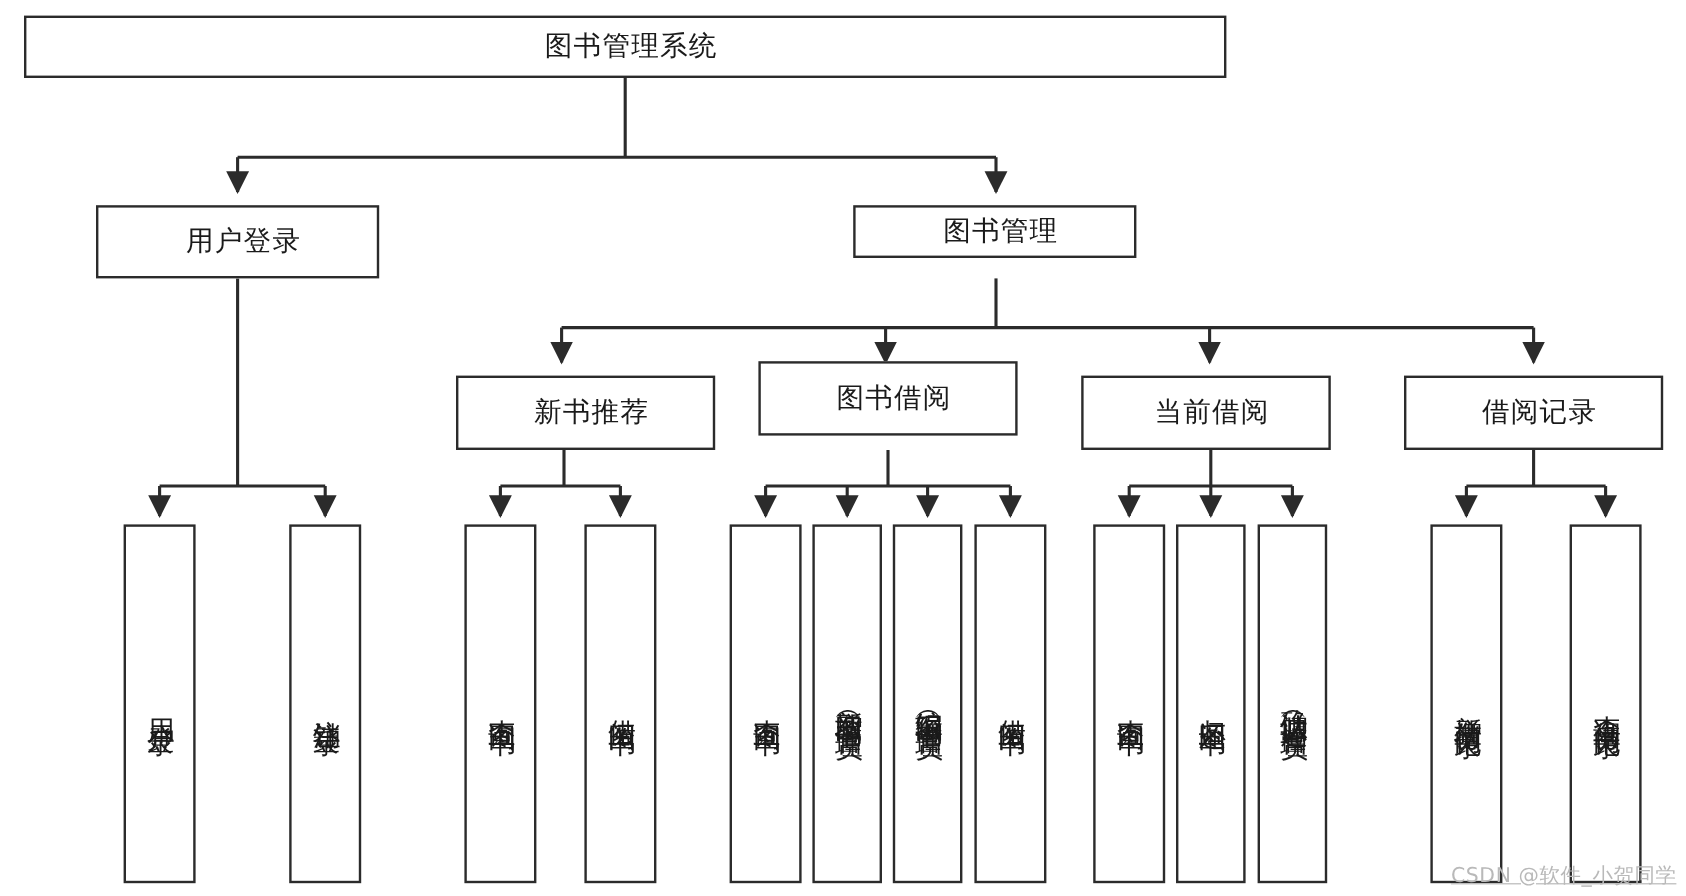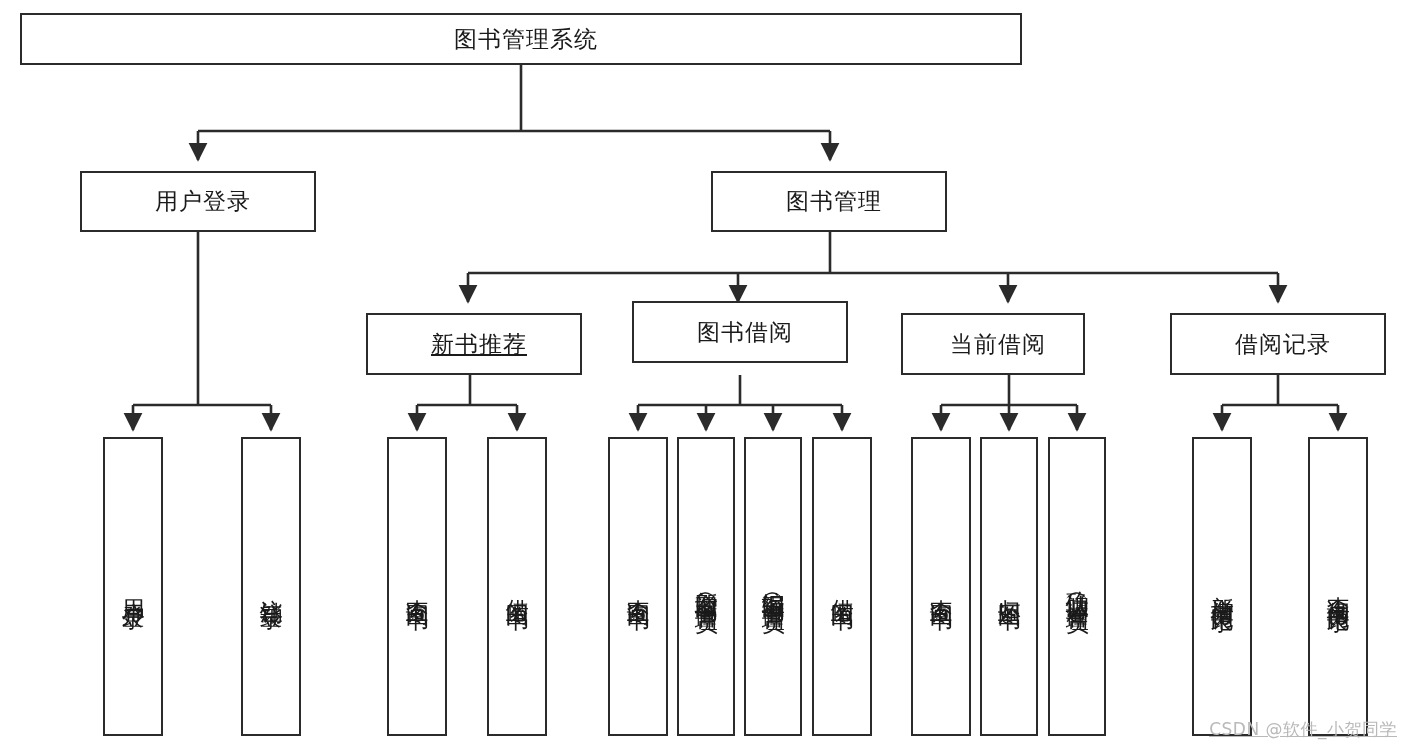--- a/index.html
+++ b/index.html
@@ -123,31 +123,31 @@
     </g>
   </svg>
 
   <div class="node horiz" style="left:20px; top:13px; width:1002px; height:52px;">
     <span class="nlabel">图书管理系统</span>
   </div>
 
   <div class="node horiz" style="left:80px; top:171px; width:236px; height:61px;">
     <span class="nlabel">用户登录</span>
   </div>
-  <div class="node horiz" style="left:711px; top:171px; width:236px; height:61px;">
+  <div class="node horiz" style="left:711px; top:171px; width:236px; height:44px;">
     <span class="nlabel">图书管理</span>
   </div>
 
-  <div class="node horiz" style="left:366px; top:313px; width:216px; height:62px;text-decoration:underline;">
+  <div class="node horiz" style="left:380px; top:313px; width:216px; height:62px;">
     <span class="nlabel">新书推荐</span>
   </div>
   <div class="node horiz" style="left:632px; top:301px; width:216px; height:62px;">
     <span class="nlabel">图书借阅</span>
   </div>
-  <div class="node horiz" style="left:901px; top:313px; width:184px; height:62px;">
+  <div class="node horiz" style="left:901px; top:313px; width:208px; height:62px;">
     <span class="nlabel">当前借阅</span>
   </div>
   <div class="node horiz" style="left:1170px; top:313px; width:216px; height:62px;justify-content:center;">
     <span class="nlabel">借阅记录</span>
   </div>
 
   <div class="node vert" style="left:103px; top:437px; width:60px; height:299px;">
     <span class="nlabel">用户登录</span>
   </div>
   <div class="node vert" style="left:241px; top:437px; width:60px; height:299px;">

